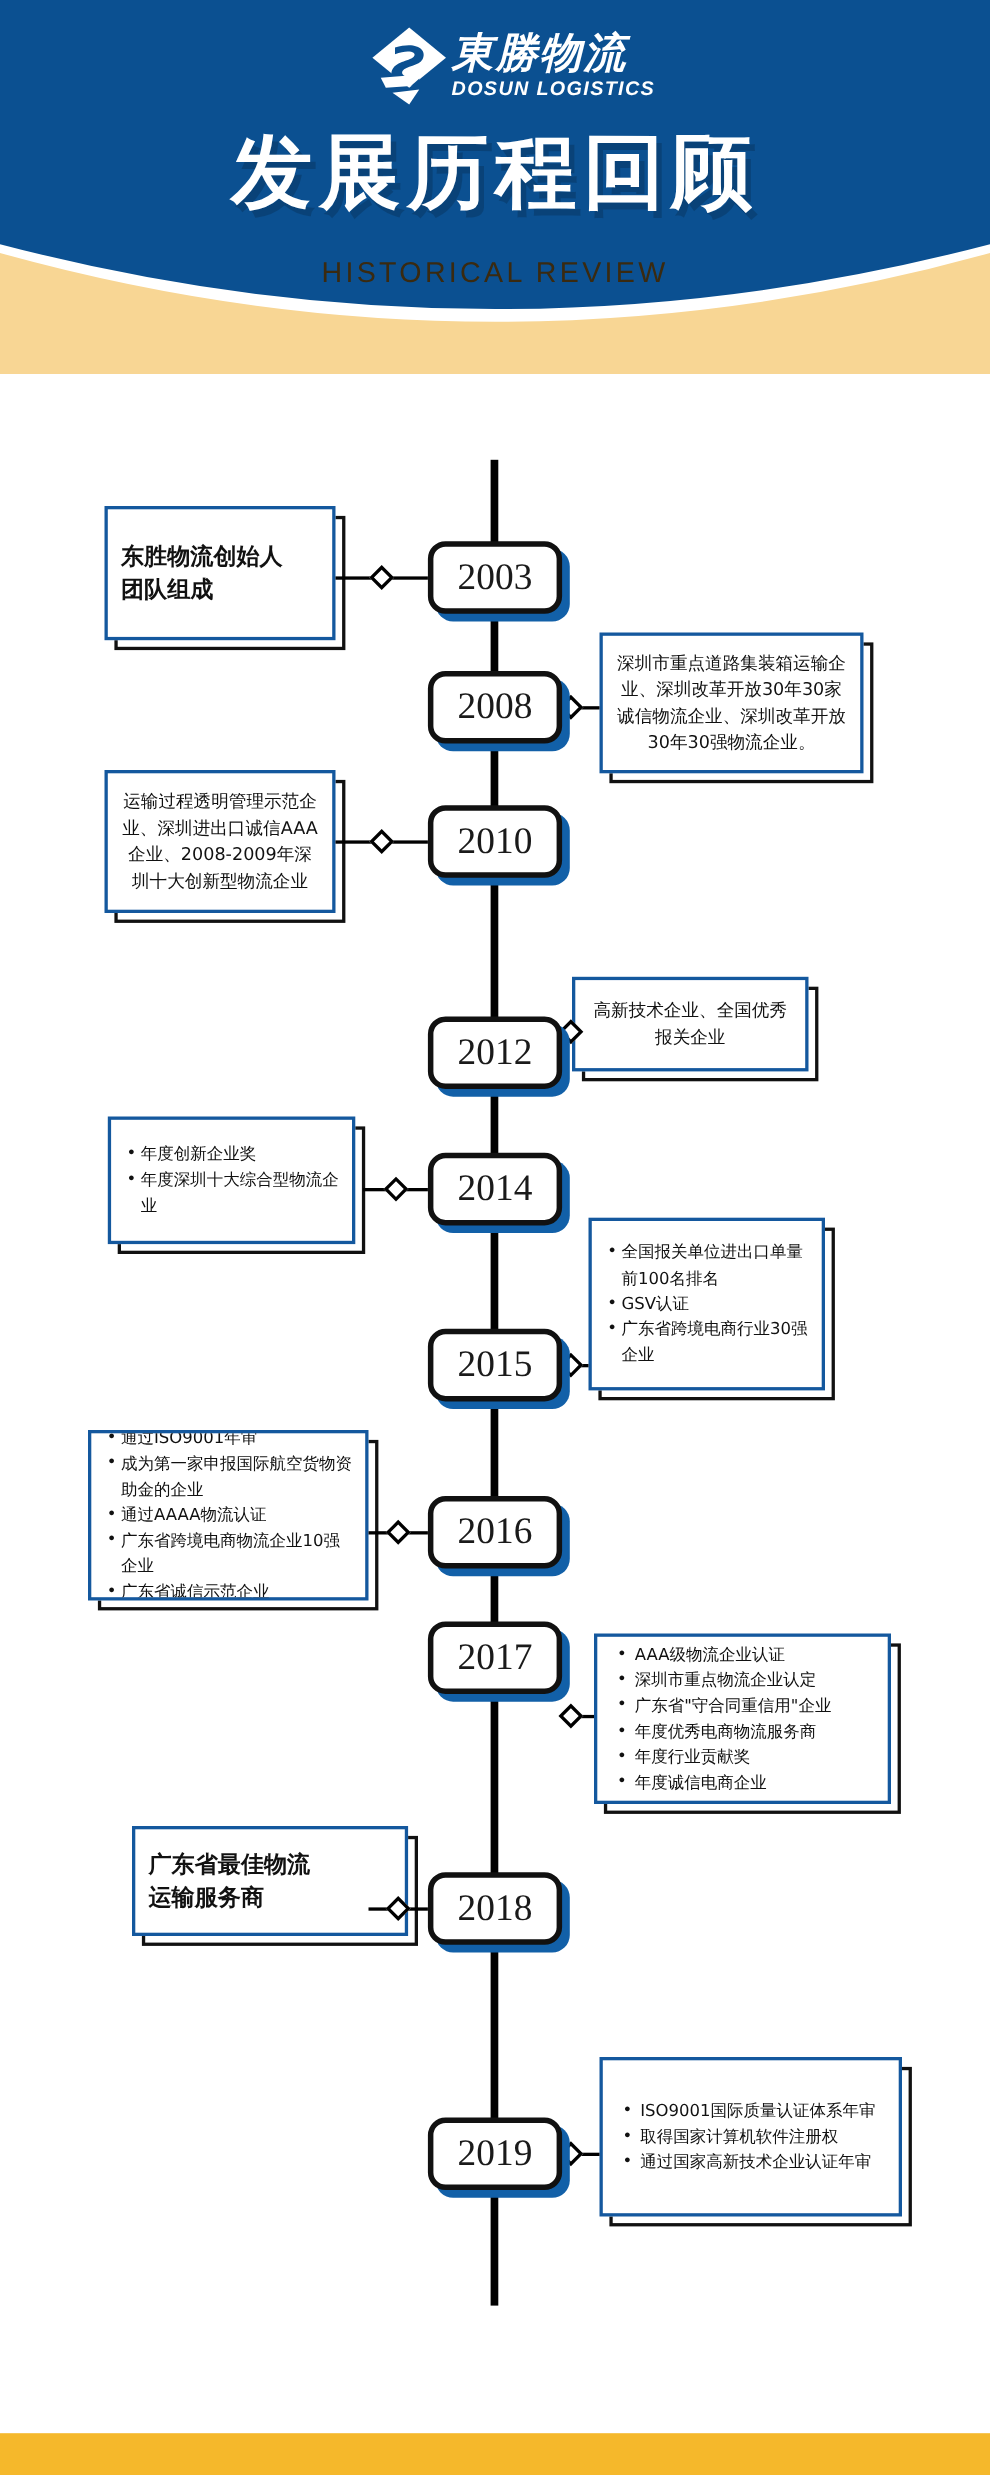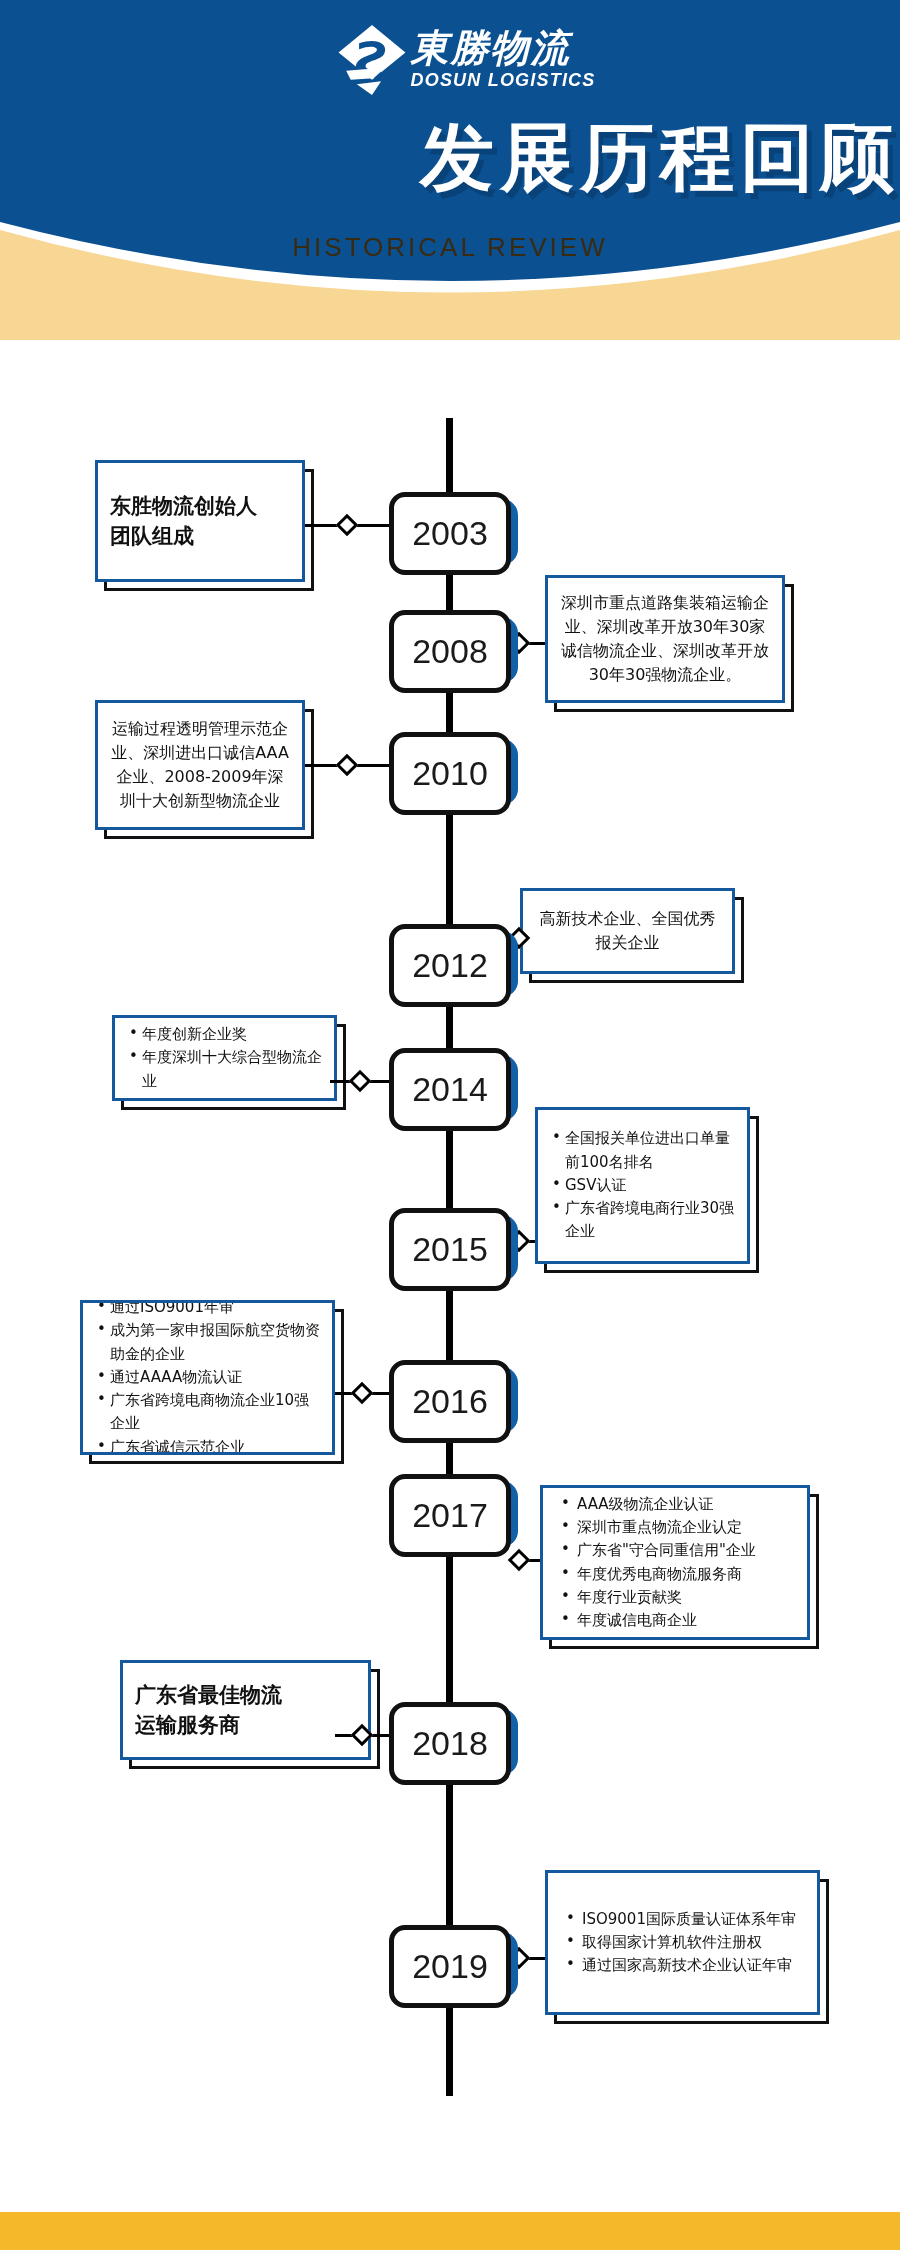--- a/index.html
+++ b/index.html
@@ -65,21 +65,21 @@
     font-style: italic;
     margin-top: 2px;
     font-family: "Liberation Sans", sans-serif;
   }
 
   .main-title {
     position: absolute;
     top: 120px;
     left: 0;
     width: 900px;
-    text-align: right;
+    text-align: center;
     font-size: 74px;
     font-weight: 700;
     color: #ffffff;
     letter-spacing: 6px;
     font-family: "DejaVu Sans", sans-serif;
     text-shadow: 5px 6px 0 rgba(0,0,0,0.17);
     line-height: 1;
   }
 
   .sub-title {
@@ -116,30 +116,30 @@
   .year-badge .shadow {
     position: absolute;
     left: 7px; top: 7px;
     width: 122px; height: 66px;
     background: #1260a8;
     border-radius: 16px;
   }
   .year-badge .face {
     position: absolute;
     left: 0; top: 0;
-    width: 122px; height: 83px;
+    width: 122px; height: 66px;
     background: #ffffff;
     border: 5px solid #111111;
     border-radius: 16px;
     display: flex;
     align-items: center;
     justify-content: center;
     font-size: 34px;
     color: #1a1a1a;
-    font-family: Liberation Sans, sans-serif;
+    font-family: Liberation Serif, serif;
     letter-spacing: 0px;
   }
 
   
   .connector {
     position: absolute;
     z-index: 4;
     height: 20px;
     display: flex;
     align-items: center;
@@ -334,21 +334,21 @@
         </div>
       </div>
       <div class="connector" style="top: 928px; left: 511px; width: 9px;">
         <div class="diamond"></div>
         <div class="stub"></div>
       </div>
       <div class="year-badge" style="top: 1048px;">
         <div class="shadow"></div>
         <div class="face">2014</div>
       </div>
-      <div class="card" style="top: 1015px; left: 112px; width: 225px; height: 86px;">
+      <div class="card" style="top: 1015px; left: 98px; width: 225px; height: 116px;">
         <div class="card-shadow"></div>
         <div class="card-face">
           <div class="card-inner">
             <ul class="card-list">
               <li>年度创新企业奖</li>
               <li>年度深圳十大综合型物流企业</li>
             </ul>
           </div>
         </div>
       </div>

